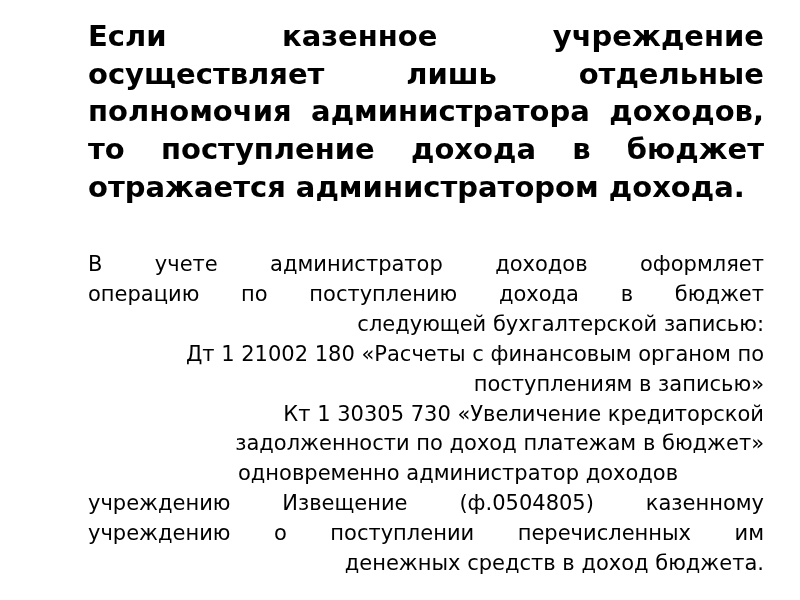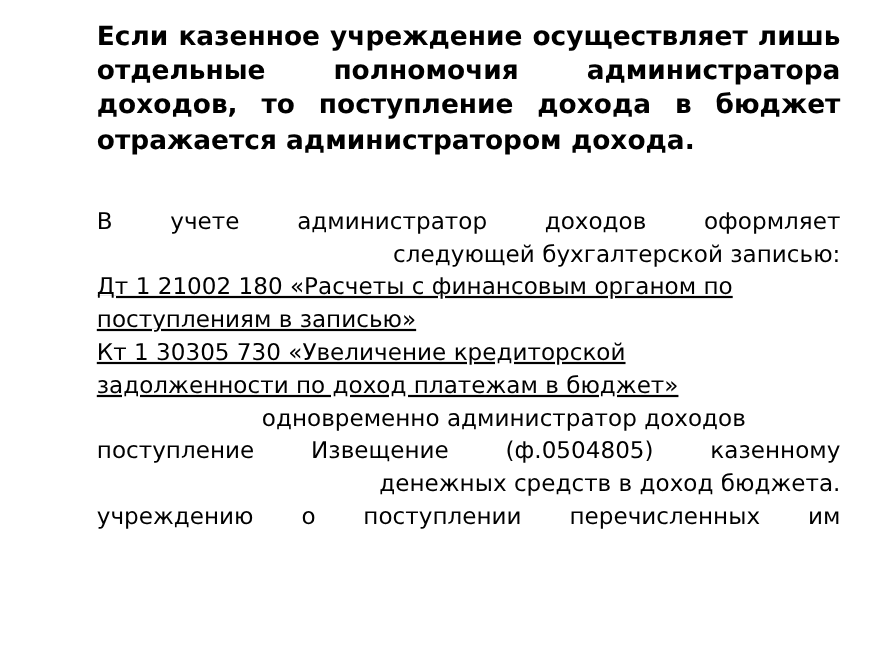--- a/index.html
+++ b/index.html
@@ -21,21 +21,21 @@
     box-sizing: border-box;
     padding: 12px 36px 0 88px;
   }
   .para {
     margin: 0;
     text-align: justify;
     text-justify: inter-word;
   }
   .heading-block {
     font-weight: bold;
-    font-size: 24px;
+    font-size: 29px;
     line-height: 1.30;
     letter-spacing: 0px;
     margin-top: 6px;
   }
   .heading-block .tail {
     font-weight: bold;
   }
   .body-block {
     font-size: 21px;
     line-height: 1.42;
@@ -46,43 +46,43 @@
     text-align-last: justify;
   }
   .just-last-left {
     text-align: justify;
     text-align-last: left;
   }
   .left {
     text-align: right;
   }
   .entry-line {
-    text-align: left;
-    text-decoration: underline;
+    text-align: right;
   }
   .indent-line {
     text-align: left;
     text-indent: 150px;
   }
 </style>
 </head>
 <body>
 
 <div class="slide">
 
   <div class="heading-block">
     <p class="para just-last-left"><span>Если казенное учреждение осуществляет лишь отдельные полномочия администратора доходов, то поступление дохода в бюджет отражается администратором дохода</span><span class="tail">.</span></p>
   </div>
 
   <div class="body-block">
     <p class="para just">В учете администратор доходов оформляет</p>
+    <p class="para just">операцию по поступлению дохода в бюджет</p>
     <p class="para left">следующей бухгалтерской записью:</p>
     <p class="para entry-line">Дт 1 21002 180  «Расчеты с финансовым органом по</p>
     <p class="para entry-line">поступлениям в записью»</p>
     <p class="para entry-line">Кт 1 30305 730  «Увеличение кредиторской</p>
     <p class="para entry-line">задолженности по доход платежам в бюджет»</p>
     <p class="para indent-line">одновременно администратор доходов</p>
-    <p class="para just">поступление Извещение (ф.0504805) казенному</p>
+    <p class="para just">учреждению Извещение (ф.0504805) казенному</p>
+    <p class="para just">учреждению о поступлении перечисленных им</p>
     <p class="para left">денежных средств в доход бюджета.</p>
-    <p class="para just">учреждению о поступлении перечисленных им</p>
   </div>
 
 </div>
 
 </body></html>

